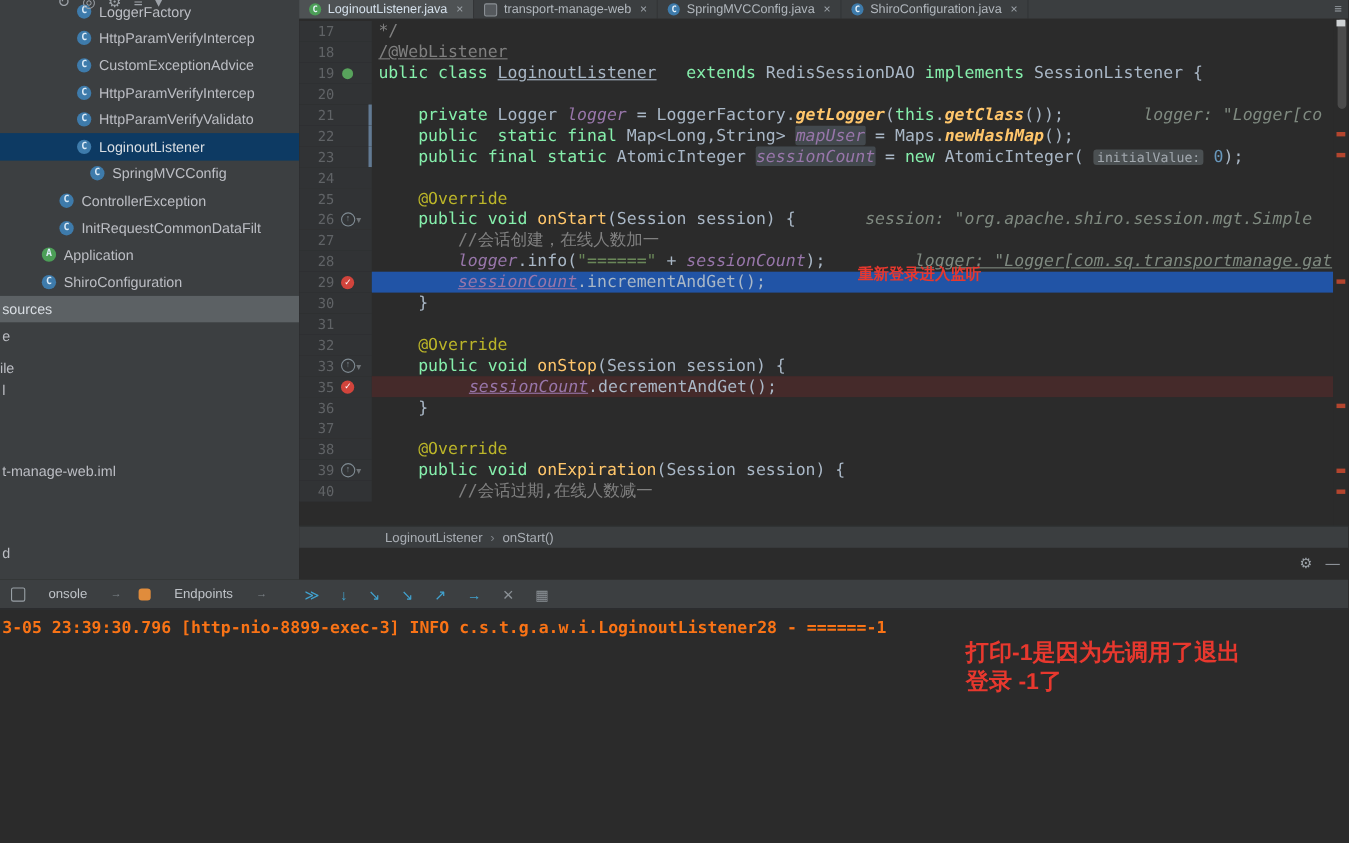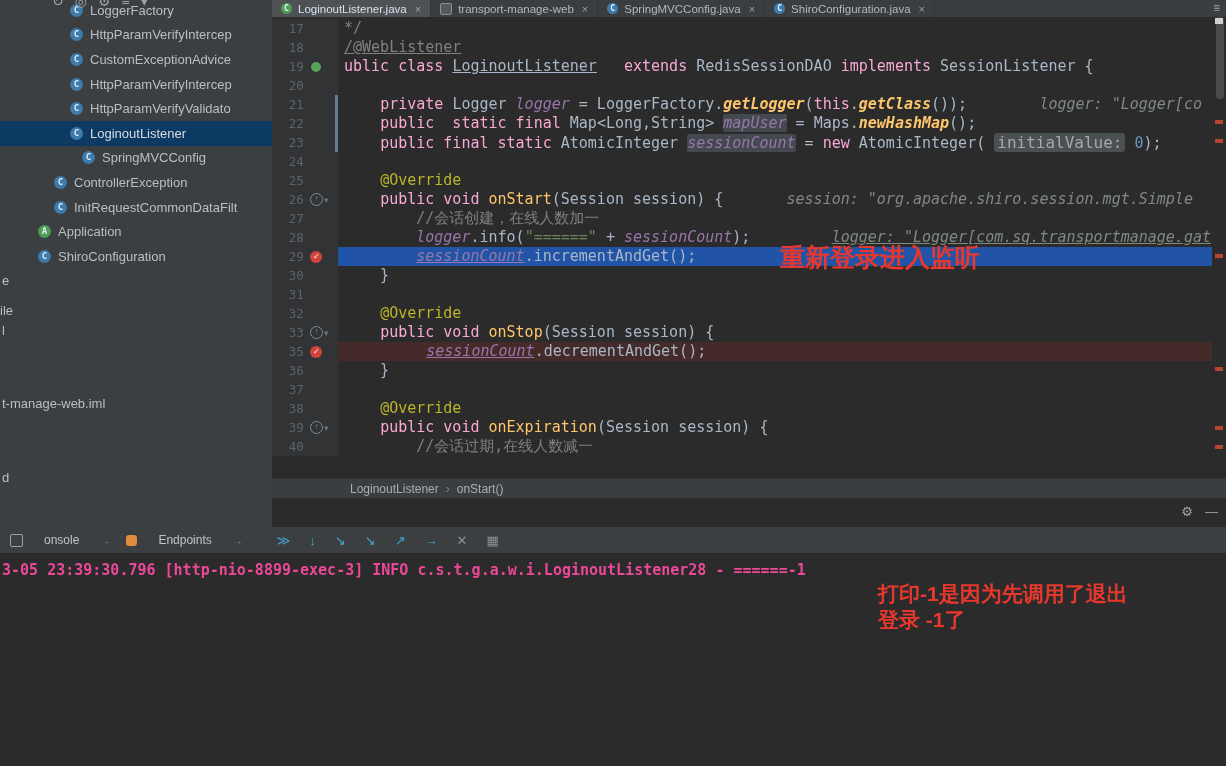--- a/index.html
+++ b/index.html
@@ -41,29 +41,29 @@
   .gvcs{width:3px;height:19px;margin-left:1px;}
   .gvcs.on{background:#627a93;}
   .ico-run{width:10px;height:10px;border-radius:50%;background:#58a35c;}
   .ico-ovr{width:11px;height:11px;border-radius:50%;border:1px solid #7f8b93;color:#7f8b93;
        font-size:8px;line-height:10px;text-align:center;}
   .ico-bp{width:12px;height:12px;border-radius:50%;background:#d1443c;color:#fff;
        font-size:8px;line-height:12px;text-align:center;}
   .code{flex:1;overflow:hidden;white-space:pre;font:15px/19px "DejaVu Sans Mono",monospace;color:#a9b7c6;padding-left:6px;}
   .line.exec .code{background:#2154a6;}
   .line.bp .code{background:#452a2a;padding-left:16px;}
-  .seg.kw{color:#f9a8d4;} .seg.cls{color:#a9b7c6;} .seg.pl{color:#a9b7c6;}
+  .seg.kw{color:#86efac;} .seg.cls{color:#a9b7c6;} .seg.pl{color:#a9b7c6;}
   .seg.fld{color:#9876aa;font-style:italic;}
   .seg.meth{color:#ffc66b;} .seg.call{color:#ffc66b;font-style:italic;font-weight:bold;}
   .seg.str{color:#6a8759;} .seg.cmt{color:#808080;} .seg.ann{color:#bbb529;} .seg.num{color:#6897bb;}
   .seg.hint{color:#7f8a80;font-style:italic;}
-  .seg.chip{background:#4b5052;color:#a2a8ae;border-radius:3px;padding:0 3px;font-size:16px;}
+  .seg.chip{background:#4b5052;color:#a2a8ae;border-radius:3px;padding:0 3px;font-size:12px;}
   .seg.hl{background:#43494e;border-radius:2px;}
   .seg.u{text-decoration:underline;}
-  #ed-annotation{position:absolute;left:508px;top:224px;color:#e8382e;font-size:25px;font-weight:bold;z-index:6;}
+  #ed-annotation{position:absolute;left:508px;top:224px;color:#e8382e;font-size:14px;font-weight:bold;z-index:6;}
   
   #stripe{position:absolute;right:0;top:0;width:14px;height:461px;background:#2b2b2b;}
   #stripe .thumb{position:absolute;right:2px;width:8px;background:rgba(170,170,170,.25);border-radius:4px;}
   #stripe .indicator{position:absolute;right:3px;width:8px;height:6px;background:#cfd2d4;}
   .smark{position:absolute;right:3px;width:8px;height:4px;background:#b3452e;}
   
   #crumbs{position:absolute;left:272px;top:478px;right:0;height:20px;background:#3b3e40;
        border-top:1px solid #303233;display:flex;align-items:center;padding-left:78px;gap:7px;
        font-size:12px;color:#a8adb3;}
   .crumb-sep{color:#7d8287;}
@@ -71,21 +71,21 @@
   #midstrip .icons{position:absolute;right:8px;top:6px;display:flex;gap:12px;color:#9ba1a7;font-size:13px;}
   
   #bottom{position:absolute;left:0;top:527px;right:0;height:239px;background:#2b2b2b;}
   #btabs{height:26px;background:#3c3f41;border-bottom:1px solid #242628;display:flex;align-items:center;padding-left:2px;}
   .btab{display:flex;align-items:center;gap:21px;padding:0 8px;height:100%;font-size:12px;color:#bfc3c8;}
   .cicon{width:11px;height:11px;border:1px solid #98a0a6;border-radius:2px;flex:none;}
   .eicon{width:11px;height:11px;background:#e08c3c;border-radius:3px;flex:none;}
   .barrow{color:#7f858b;font-size:10px;}
   #btools{display:flex;gap:19px;margin-left:26px;font-size:13px;}
   .btool{color:#41a2cf;} .btool.gray{color:#8a9095;}
-  #cout{padding:6px 0 0 2px;font:bold 15px/20px "DejaVu Sans Mono",monospace;color:#ec4899;}
+  #cout{padding:6px 0 0 2px;font:bold 15px/20px "DejaVu Sans Mono",monospace;color:#f97316;}
   .c-ann{position:absolute;left:878px;color:#e8382e;font-weight:bold;font-size:21px;line-height:26px;}
   #c-ann-1{top:54px;} #c-ann-2{top:80px;}
 </style>
 </head>
 <body>
 
 <div id="app">
 
   <div id="project-panel">
     <div id="tree">
@@ -125,20 +125,23 @@
           <span class="ticon">C</span>
           <span class="tlabel">InitRequestCommonDataFilt</span>
         </div>
         <div class="trow" style="padding-left: 38px;">
           <span class="ticon ticon-app">A</span>
           <span class="tlabel">Application</span>
         </div>
         <div class="trow" style="padding-left: 38px;">
           <span class="ticon">C</span>
           <span class="tlabel">ShiroConfiguration</span>
+        </div>
+        <div class="trow sel-gray" style="padding-left: 2px;">
+          <span class="tlabel">sources</span>
         </div>
         <div class="trow" style="padding-left: 2px;">
           <span class="tlabel">e</span>
         </div>
         <div class="trow" style="padding-left: 0; align-items: flex-end;">
           <span class="tlabel">ile</span>
         </div>
         <div class="trow" style="padding-left: 2px;">
           <span class="tlabel">l</span>
         </div>

